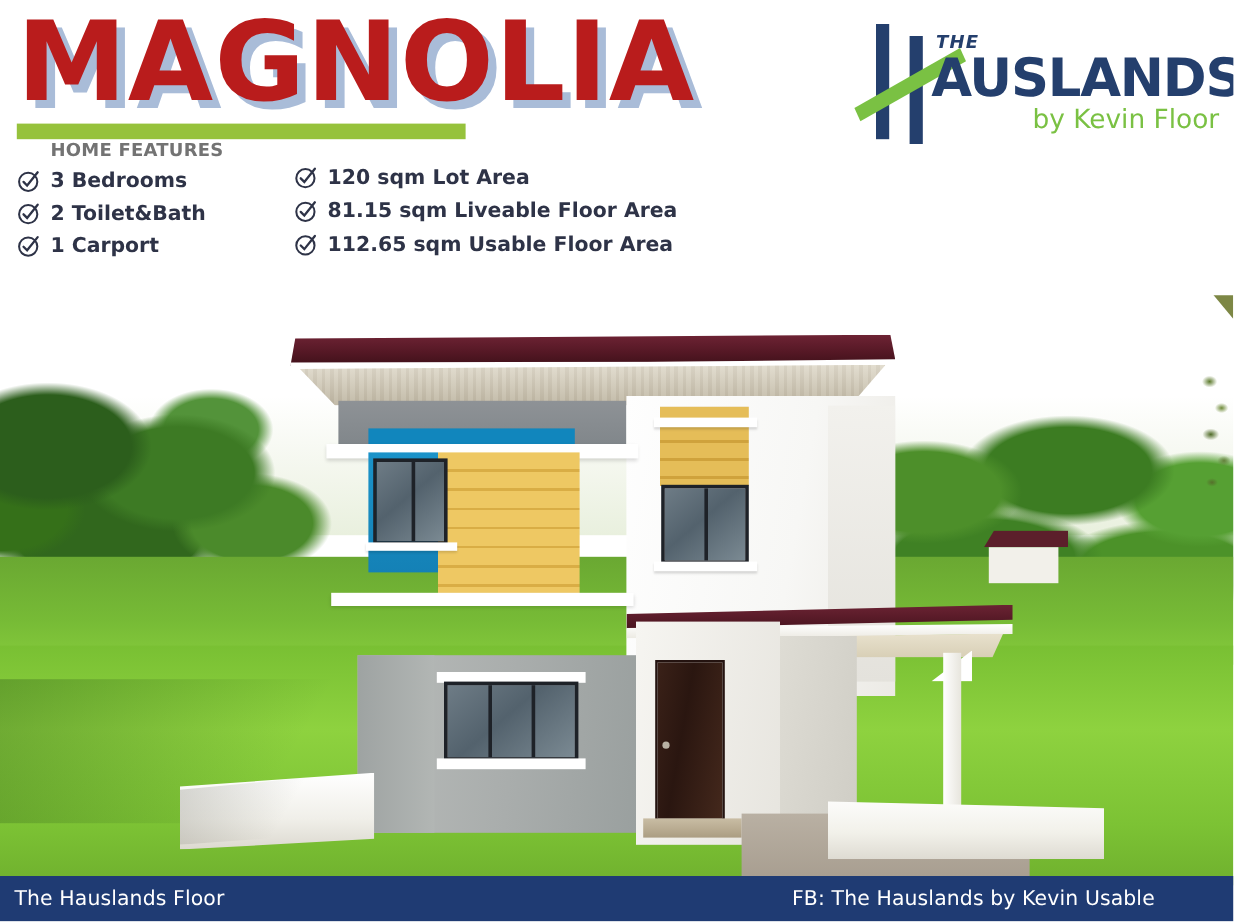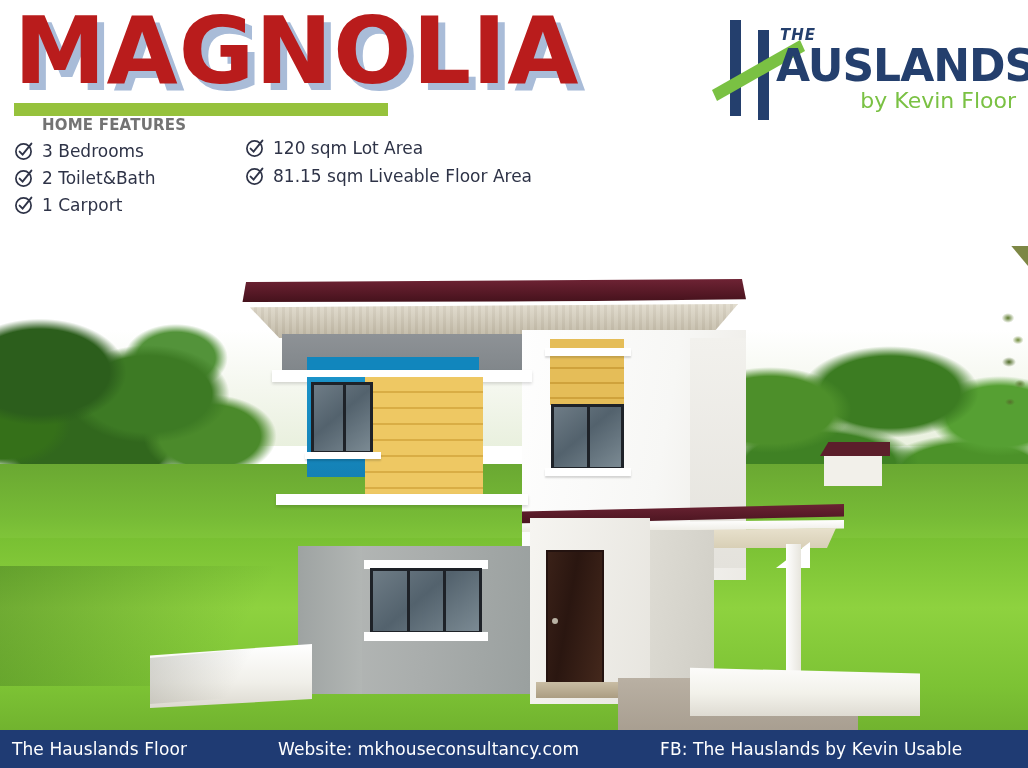--- a/index.html
+++ b/index.html
@@ -59,21 +59,21 @@
     display: flex;
     align-items: center;
     gap: 8px;
     margin-bottom: 5px;
     height: 22px;
   }
   .feat-icon { width: 20px; height: 20px; flex: 0 0 20px; }
   .feat-icon svg { display: block; }
   .feat-text {
     font-family: "DejaVu Sans", sans-serif;
-    font-weight: normal;
+    font-weight: bold;
     font-size: 17px;
     color: #2e3347;
     white-space: nowrap;
   }
   .feat-col.right .feat-item { margin-bottom: 5px; height: 23px; }
 
   
   .scene {
     position: absolute;
     left: 0; top: 246px;
@@ -399,20 +399,29 @@
       </div>
       <div class="feat-item">
         <span class="feat-icon">
           <svg width="20" height="20" viewBox="0 0 20 20">
               <circle cx="9.5" cy="10.5" r="7.6" fill="none" stroke="#2e3347" stroke-width="1.7"></circle>
               <path d="M5.6 10.6 L8.6 13.6 L17.4 2.6" fill="none" stroke="#2e3347" stroke-width="1.9" stroke-linecap="round"></path>
             </svg>
         </span>
         <span class="feat-text">81.15 sqm Liveable Floor Area</span>
       </div>
+      <div class="feat-item">
+        <span class="feat-icon">
+          <svg width="20" height="20" viewBox="0 0 20 20">
+              <circle cx="9.5" cy="10.5" r="7.6" fill="none" stroke="#2e3347" stroke-width="1.7"></circle>
+              <path d="M5.6 10.6 L8.6 13.6 L17.4 2.6" fill="none" stroke="#2e3347" stroke-width="1.9" stroke-linecap="round"></path>
+            </svg>
+        </span>
+        <span class="feat-text">112.65 sqm Usable Floor Area</span>
+      </div>
     </div>
   </div>
 
   <div class="scene">
     <div class="sky"></div>
 
     <div class="trees-left"></div>
     <div class="tree-trunk" style="left:102px;top:300px;width:9px;height:72px;"></div>
     <div class="tree-trunk" style="left:218px;top:318px;width:6px;height:54px;"></div>
 
@@ -483,17 +492,16 @@
     <div class="fence-left-shadow"></div>
     <div class="driveway"></div>
     <div class="fence-right"></div>
 
     <div class="edge-triangle"></div>
     <div class="edge-foliage"></div>
   </div>
 
   <div class="footer">
     <span class="footer-item f1">The Hauslands Floor</span>
-    <span class="footer-item f2">Website: mkhouseconsultancy.com</span>
     <span class="footer-item f3">FB: The Hauslands by Kevin Usable</span>
   </div>
 
 </div>
 
 </body></html>

